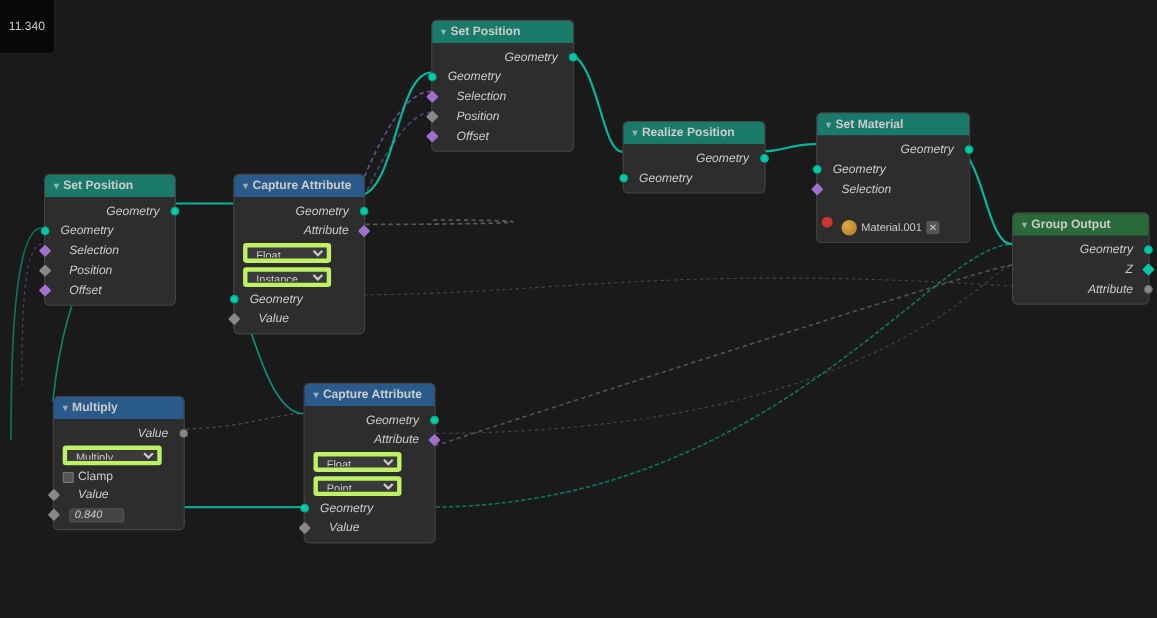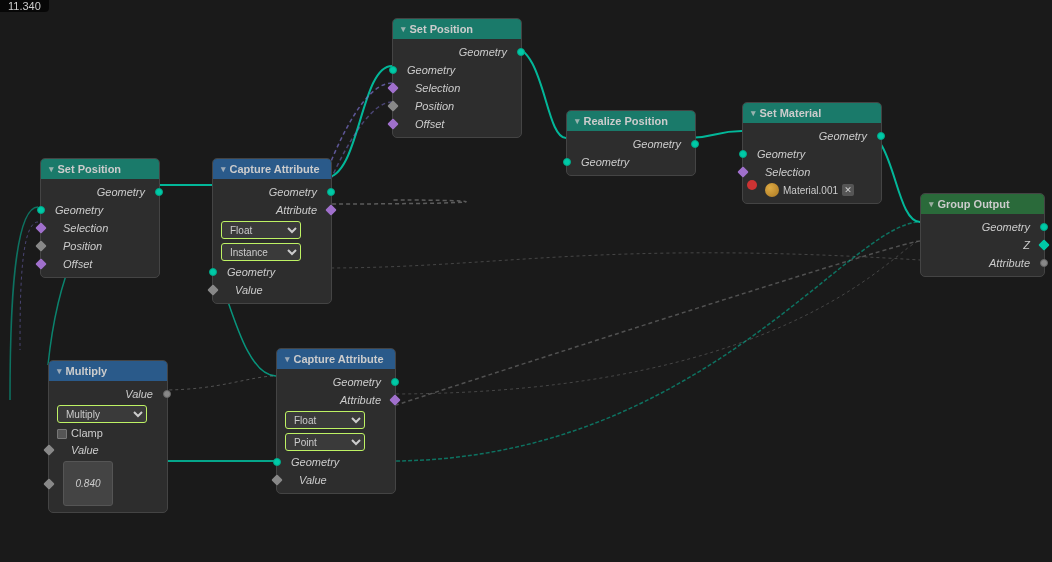--- a/index.html
+++ b/index.html
@@ -83,21 +83,21 @@
     }
 
     
     .header-teal { background: #1a7a6a; }
     .header-blue { background: #2a5a8a; }
     .header-green { background: #2a6a3a; }
 
     
     .node-select {
       background: #3a3a3a;
-      border: 1px solid #bef264;
+      border: 4px solid #bef264;
       color: #ccc;
       font-size: 10px;
       border-radius: 3px;
       padding: 1px 4px;
       width: 80px;
       margin: 2px 8px;
       height: 18px;
     }
 
     
@@ -106,39 +106,39 @@
       align-items: flex-end;
       padding: 2px 8px;
       gap: 4px;
     }
     .node-value-box {
       background: #444;
       border: 1px solid #555;
       color: #ccc;
       font-size: 10px;
       border-radius: 3px;
-      padding: 16px 4px;
+      padding: 0 4px;
       width: 50px;
-      text-align: center;
     }
     .checkbox-box {
       width: 10px; height: 10px;
       background: #555;
       border: 1px solid #777;
       border-radius: 1px;
       display: inline-block;
     }
 
     
     .material-badge {
       display: flex;
       align-items: center;
       gap: 4px;
       padding: 2px 8px;
       font-size: 10px;
+      margin-top: 17px;
     }
     .material-icon {
       width: 14px; height: 14px;
       border-radius: 50%;
       background: radial-gradient(circle at 35% 35%, #ddaa44, #aa7722);
       display: inline-block;
     }
     .close-btn {
       background: #555;
       border: none;
@@ -157,21 +157,21 @@
       width: 1052px;
       height: 562px;
       pointer-events: none;
     }
 
     
     .corner-info {
       position: absolute;
       top: 0; left: 0;
       background: rgba(0,0,0,0.7);
-      padding: 0 8px;
+      padding: 18px 8px;
       font-size: 11px;
       color: #ccc;
       border-bottom-right-radius: 4px;
     }
   </style>
 </head>
 <body>
 
 <svg id="wire-canvas">
 

